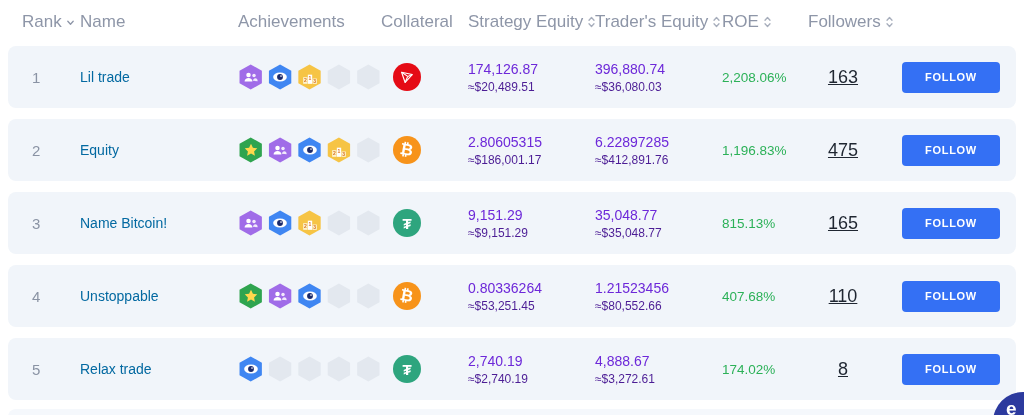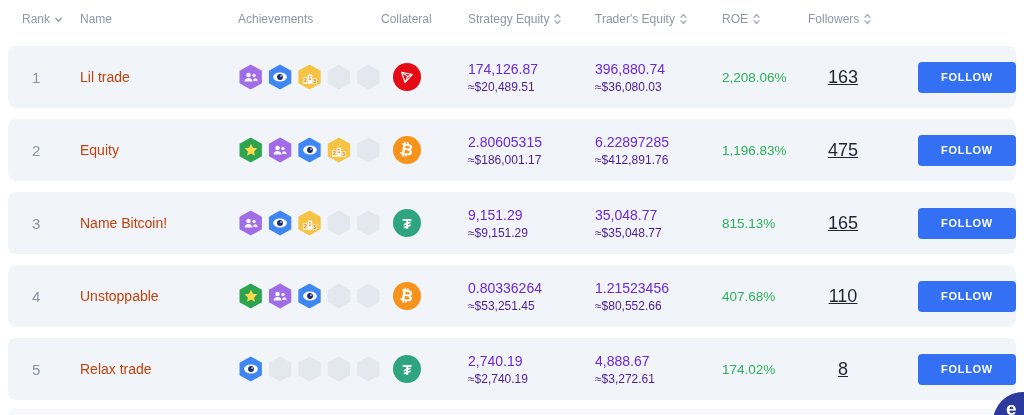--- a/index.html
+++ b/index.html
@@ -13,49 +13,49 @@
   }
   *{margin:0;padding:0;box-sizing:border-box;}
   body{background:#fff;font-family:"Liberation Sans",sans-serif;}
   .stage{position:relative;width:1024px;height:415px;background:#fff;overflow:hidden;}
 
   .grid{display:grid;grid-template-columns:58px 158px 143px 87px 127px 127px 86px 70px 1fr;
         padding-left:14px;align-items:center;}
 
   
   .thead{position:absolute;top:0;left:8px;width:1008px;height:42px;align-items:start;padding-top:12px;}
-  .hcell{display:flex;align-items:center;gap:4px;font-size:12px;color:#8e96a8;white-space:nowrap;}
+  .hcell{display:flex;align-items:center;gap:4px;font-size:17px;color:#8e96a8;white-space:nowrap;}
   .hcell svg{flex:none;}
 
   
   .rows{position:absolute;top:46px;left:8px;width:1008px;}
   .row{width:1008px;height:62px;background:var(--row-bg);border-radius:8px;margin-bottom:11px;}
   .rank{font-size:15px;color:#8a93a4;padding-left:10px;}
-  .name{font-size:14px;color:#c2410c;}
+  .name{font-size:14px;color:#0369a1;}
   .badges{display:flex;gap:4px;}
   .hex{width:26px;height:26px;display:flex;align-items:center;justify-content:center;
        clip-path:polygon(50% 2%,94% 26%,94% 74%,50% 98%,6% 74%,6% 26%);}
   .hex svg{width:20px;height:20px;}
   .hex--people{background:#a06ce8;}
   .hex--eye{background:#3f86f2;}
   .hex--podium{background:#f6c445;}
   .hex--star{background:#2fa44f;}
   .hex--empty{background:#e3e8ef;}
   .coin{width:28px;height:28px;border-radius:50%;margin-left:12px;display:flex;align-items:center;justify-content:center;color:#fff;}
   .coin--trx{background:var(--trx-red);}
   .coin--btc{background:var(--btc-orange);}
   .coin--usdt{background:var(--usdt-teal);}
   .coin .glyph{font-size:15px;font-weight:bold;line-height:1;}
   .coin--btc .glyph{transform:rotate(10deg);display:inline-block;font-size:16px;}
   .equity{display:flex;flex-direction:column;gap:3px;}
   .equity .main{font-size:14px;color:#6d28d9;}
   .equity .sub{font-size:12px;color:#4c1d95;}
   .roe{font-size:13.5px;color:var(--roe-green);}
   .followers{font-size:18px;color:#1f2631;text-align:center;text-decoration:underline;}
-  .action-cell{display:flex;justify-content:flex-end;padding-right:0;}
+  .action-cell{display:flex;justify-content:flex-end;padding-right:16px;}
   .follow-btn{width:98px;height:31px;background:var(--accent-blue);border:none;border-radius:4px;
       color:#fff;font-family:"Liberation Sans",sans-serif;font-size:11px;font-weight:bold;
       letter-spacing:.7px;cursor:pointer;}
 
   .next-row-peek{position:absolute;top:409px;left:8px;width:1008px;height:10px;background:#f5f8fc;border-radius:8px 8px 0 0;}
 
   .chat-widget{position:absolute;left:993px;top:392px;width:60px;height:60px;border-radius:50%;
       background:var(--widget-indigo);color:#fff;font-weight:bold;font-size:19px;
       display:flex;justify-content:flex-start;align-items:flex-start;padding:6px 0 0 13px;cursor:pointer;}
 </style>

